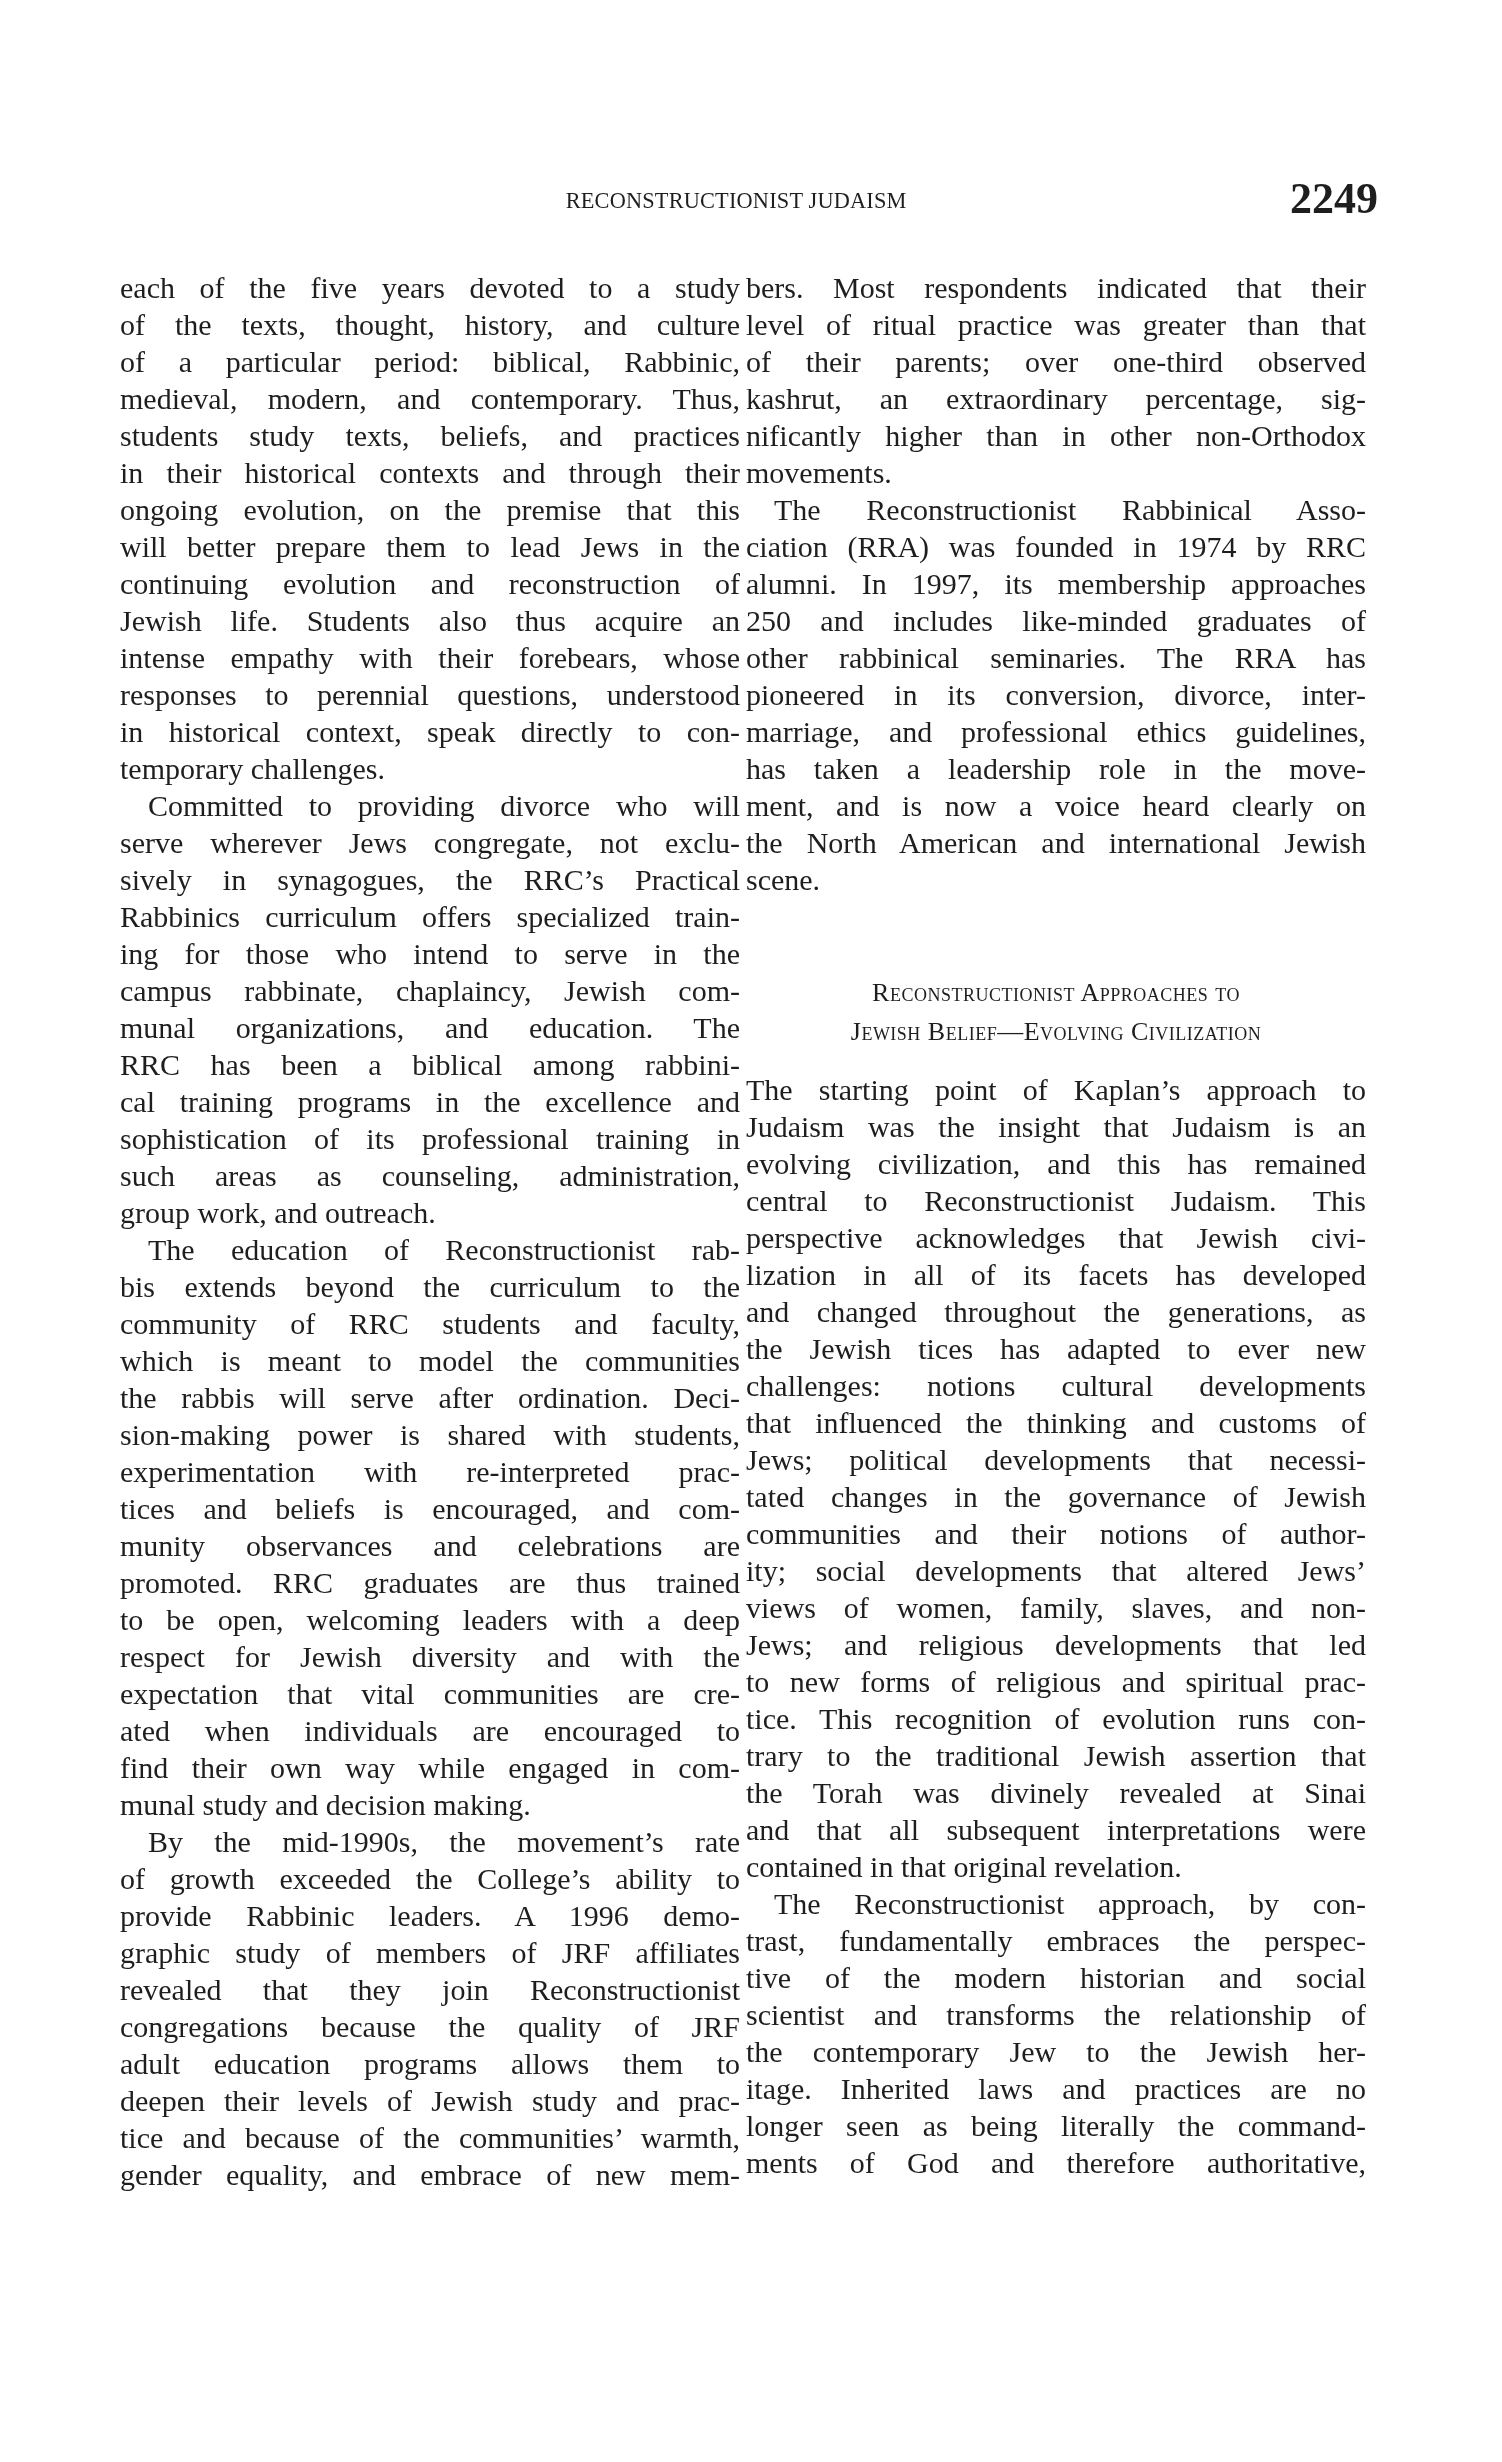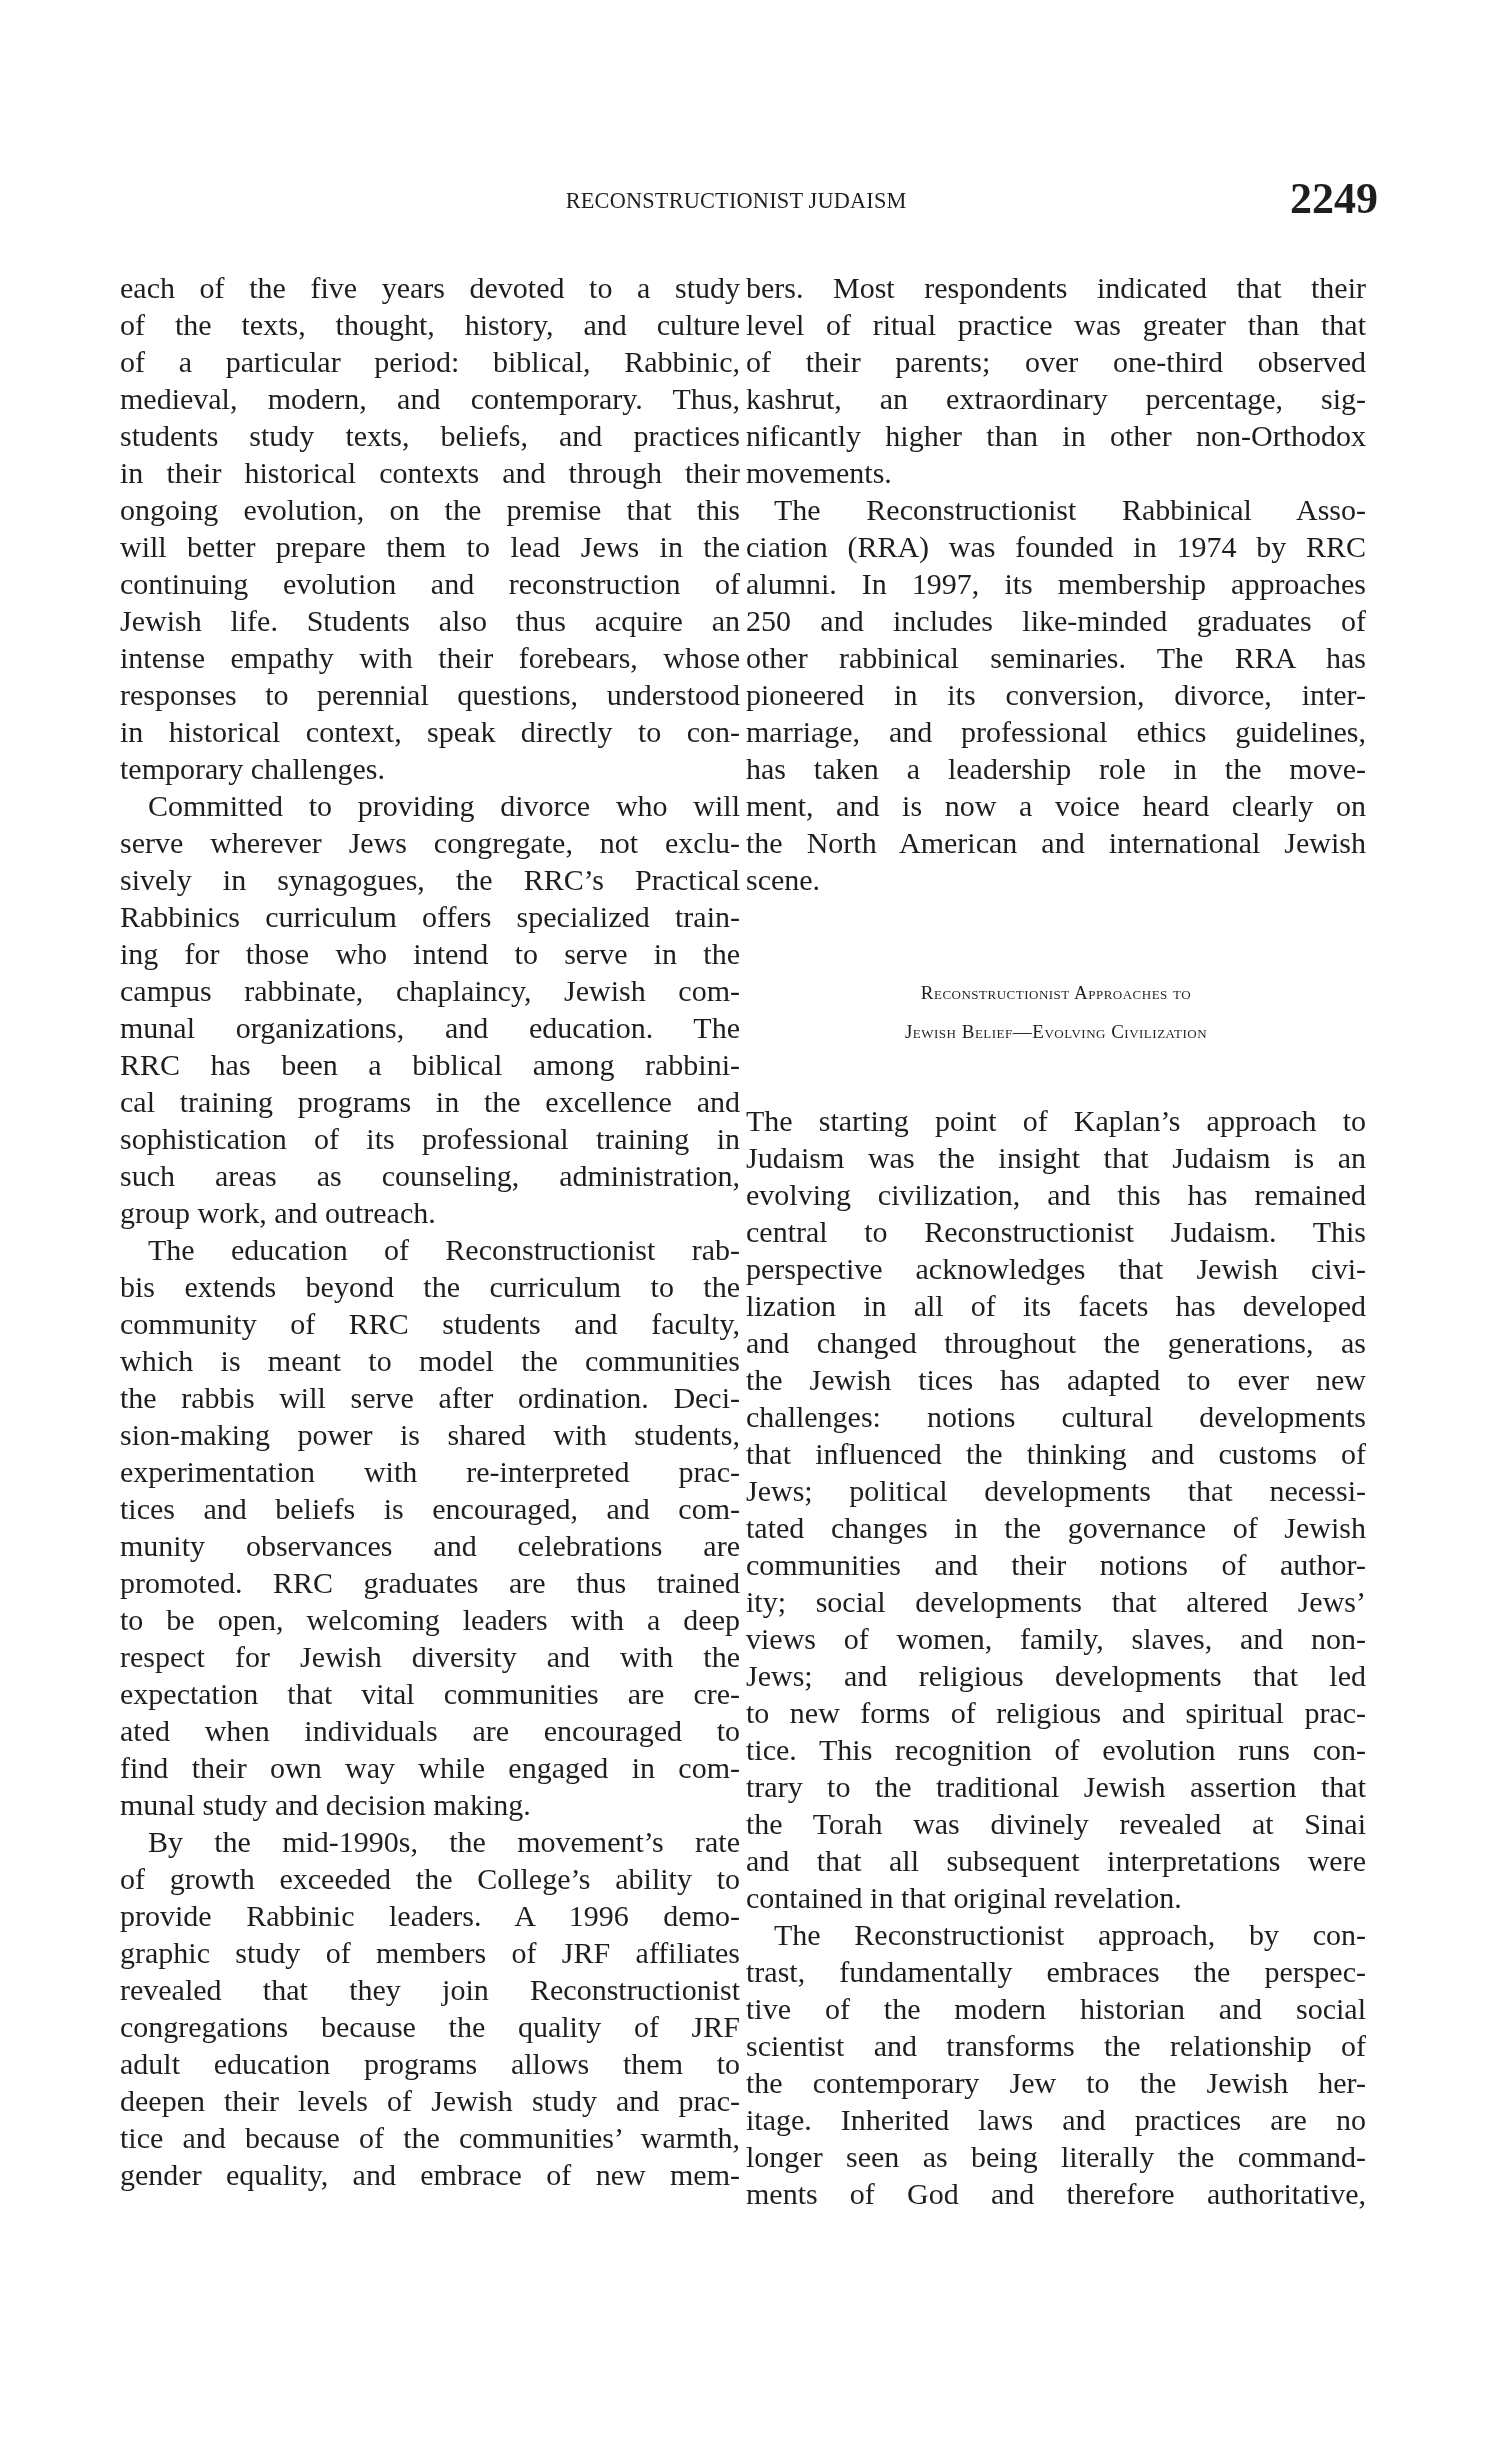--- a/index.html
+++ b/index.html
@@ -64,25 +64,25 @@
     .line.last {
       text-align-last: left;
     }
     .line.indent {
       padding-left: 28px;
     }
     .section-heading {
       display: block;
       text-align: center;
       font-variant: small-caps;
-      font-size: 19px;
+      font-size: 26px;
       line-height: 39px;
       letter-spacing: 0.5px;
       margin-top: 75px;
-      margin-bottom: 51px;
+      margin-bottom: 20px;
     }
     .section-heading span {
       display: block;
       white-space: nowrap;
     }
   </style>
 </head>
 <body>
 
 <div class="running-head">

